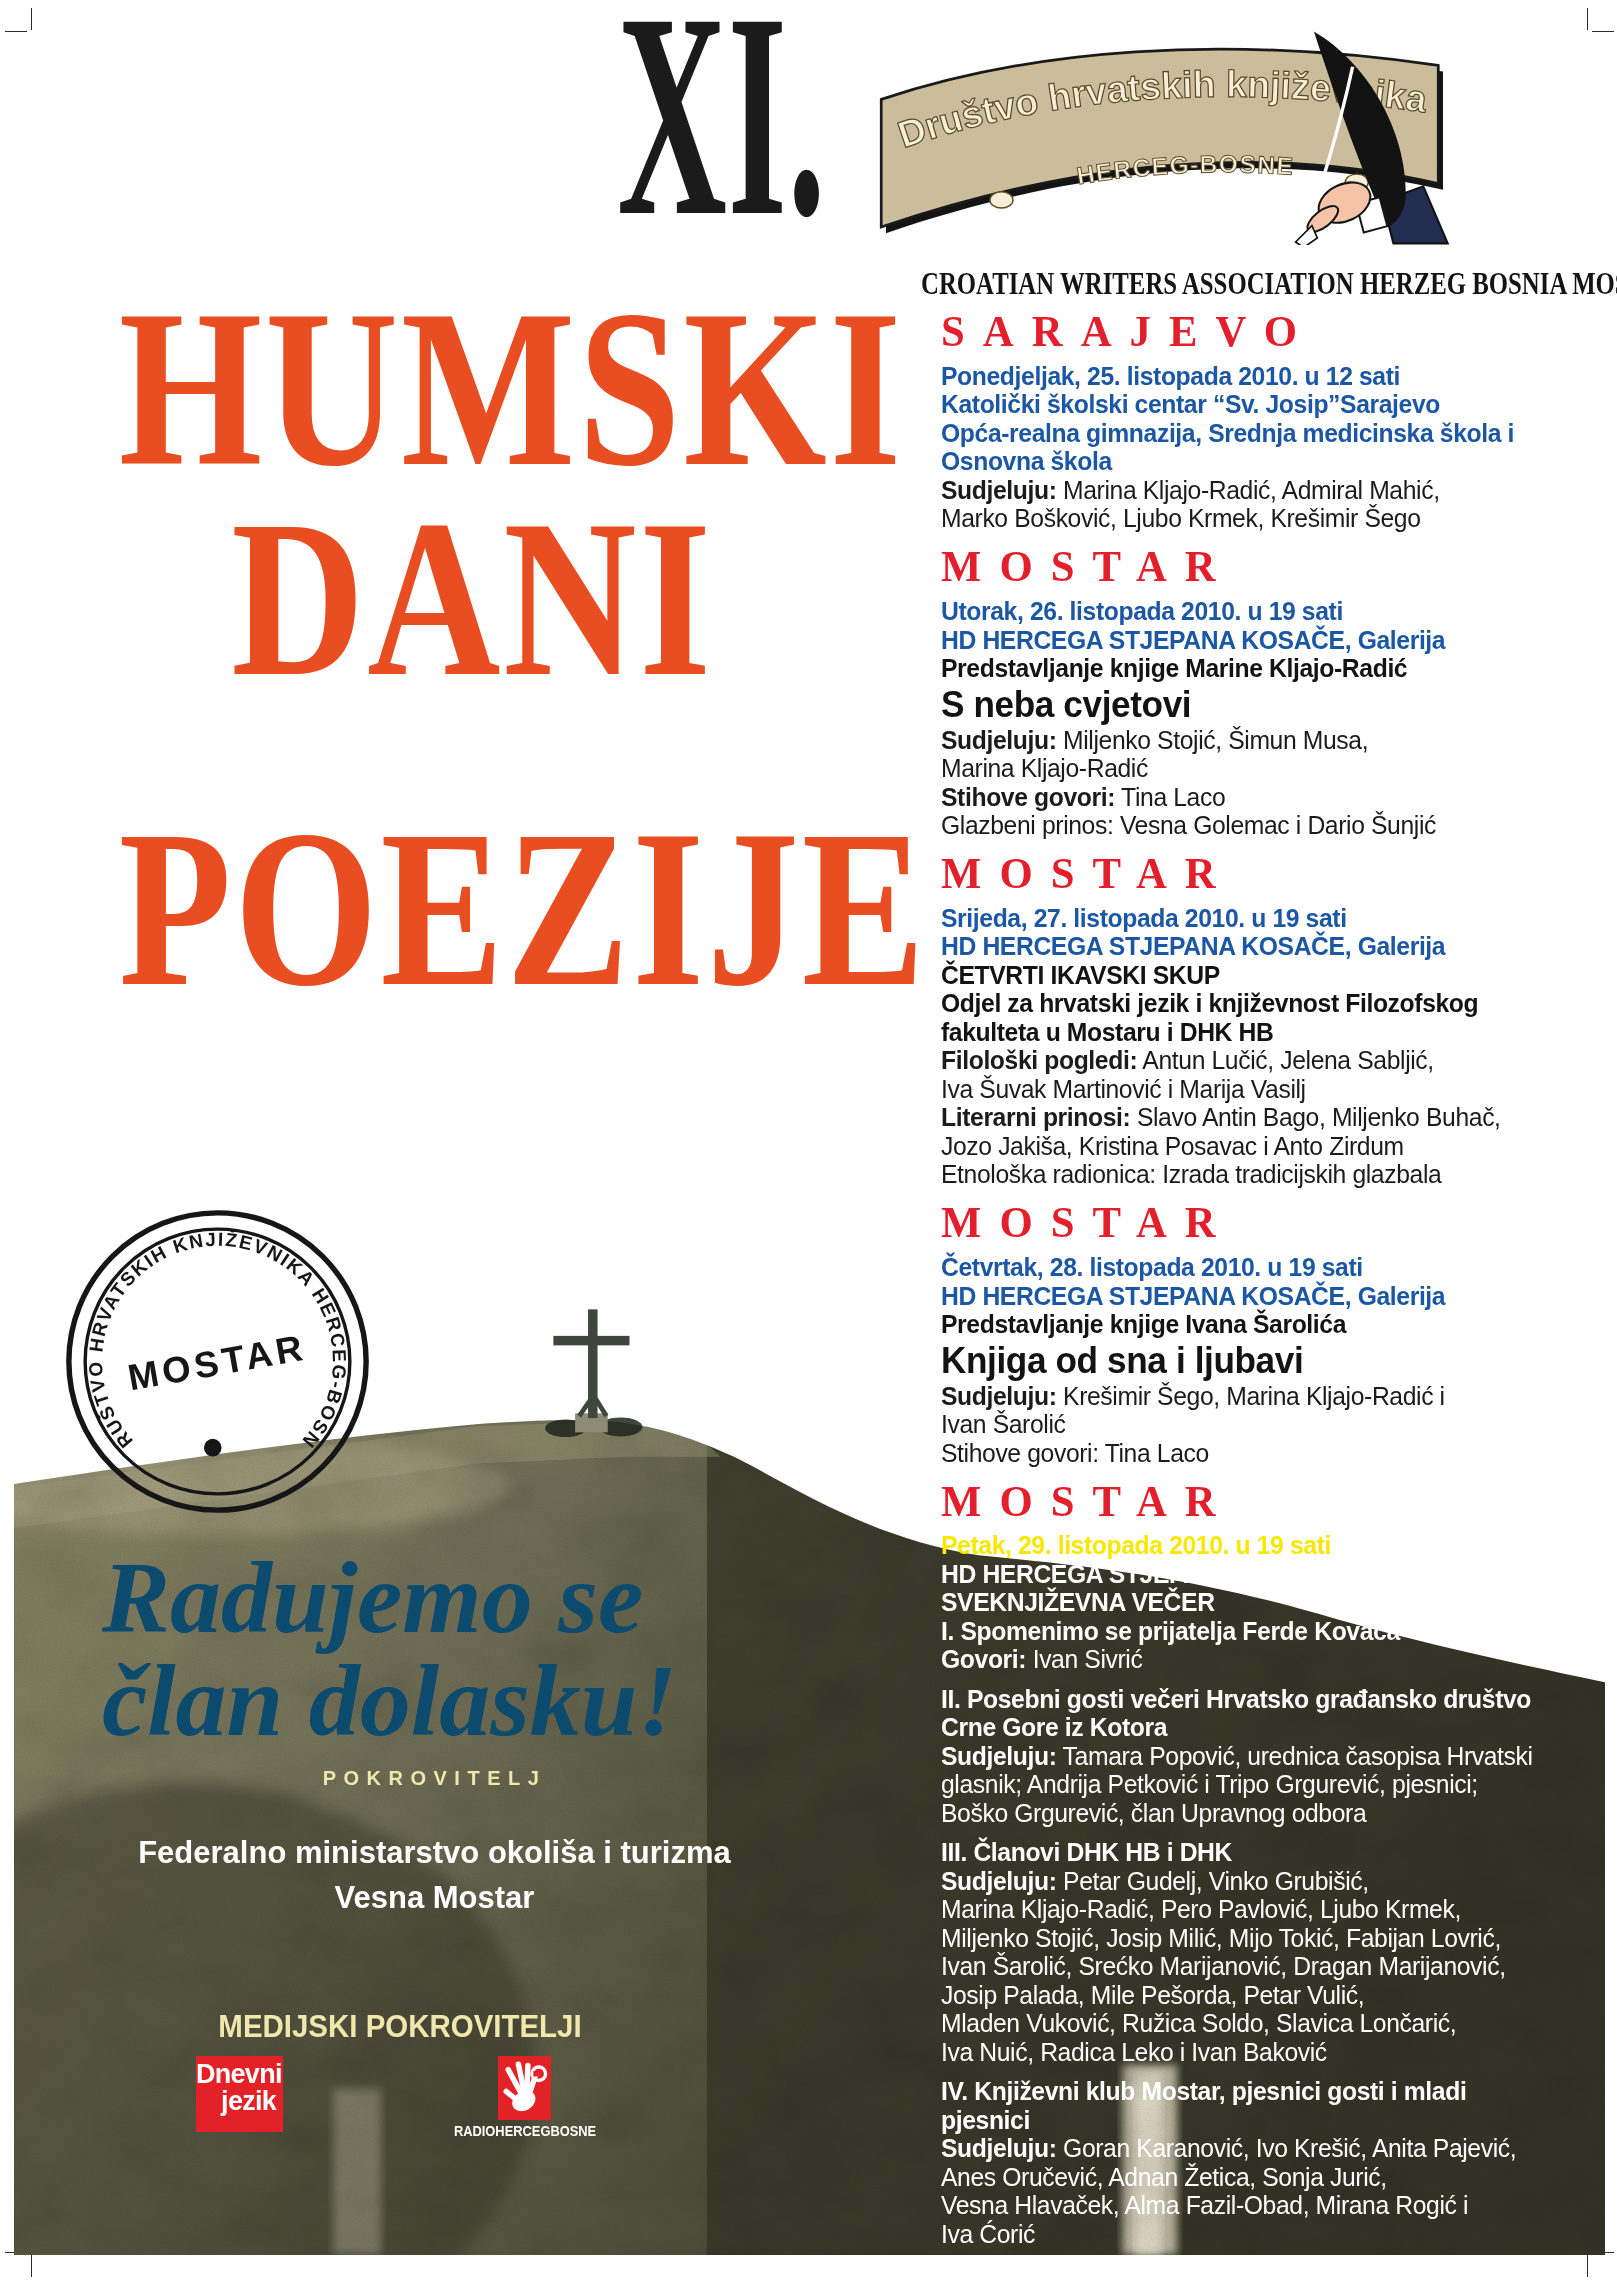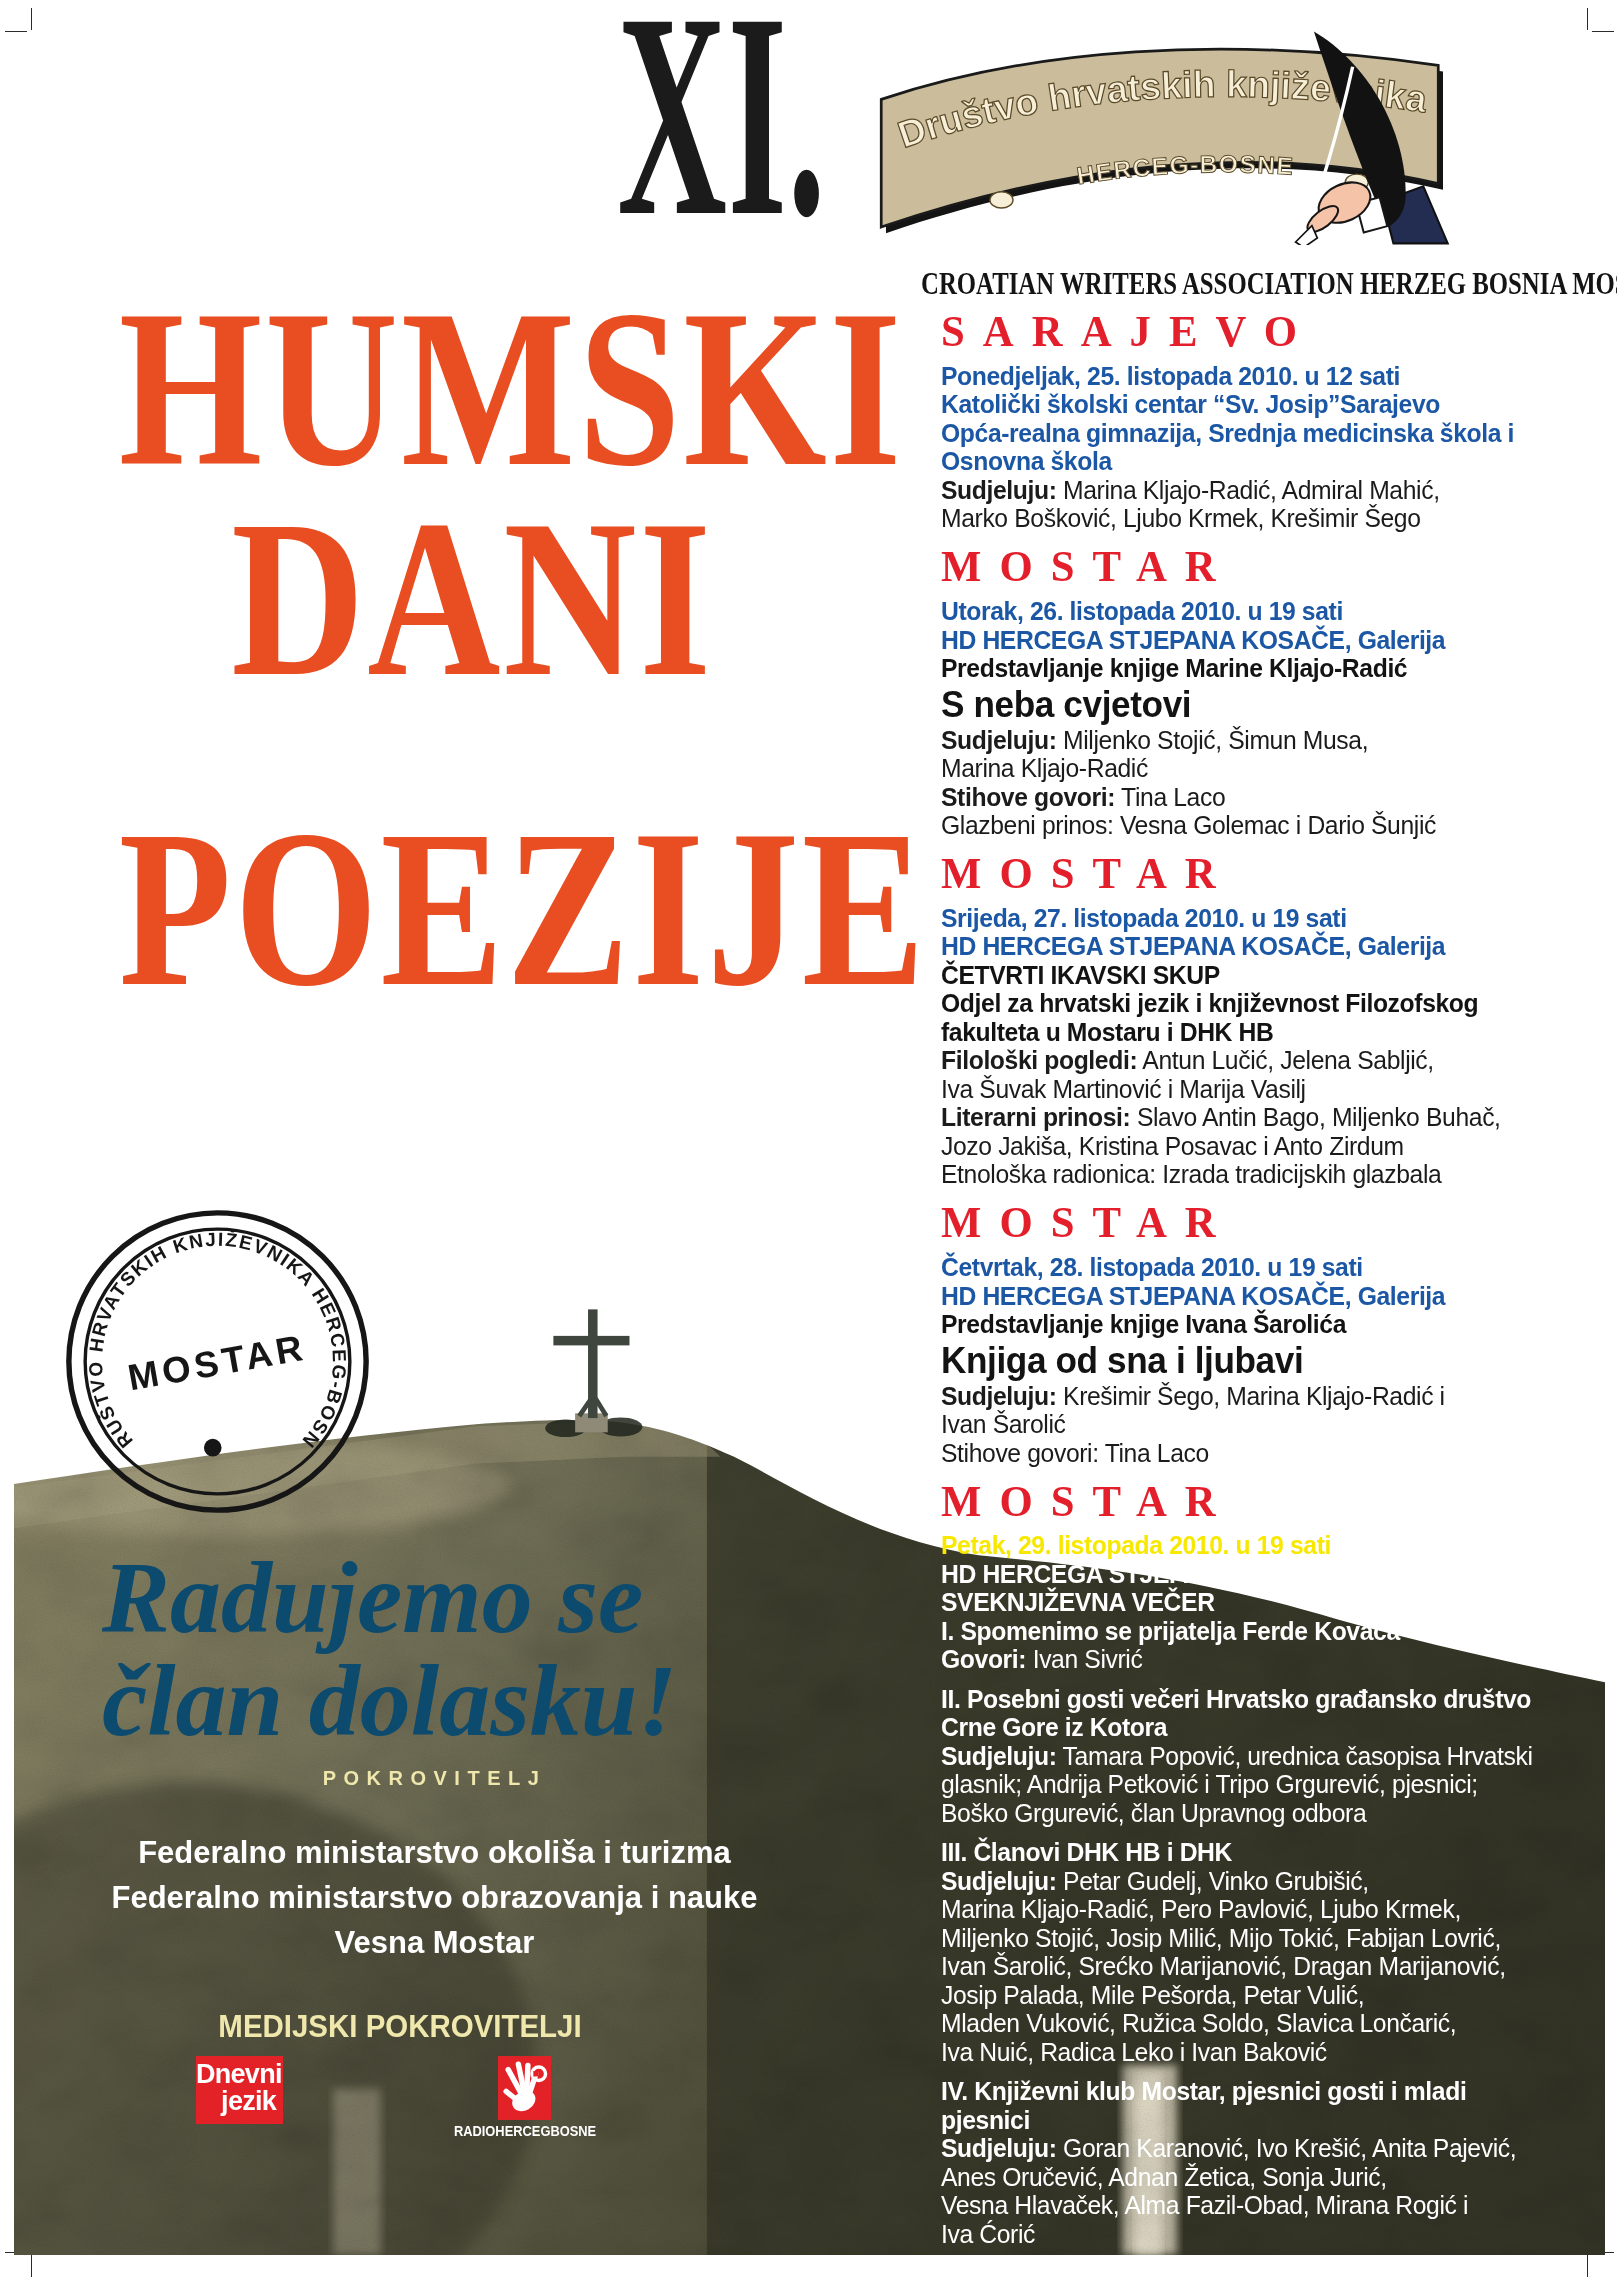--- a/index.html
+++ b/index.html
@@ -58,21 +58,21 @@
   
   #patron{position:absolute;left:68px;top:1767px;width:733px;text-align:center;color:#ffffff;}
   #patron .head{font-weight:bold;font-size:20px;letter-spacing:7.5px;color:#efe7ac;margin:0 0 42px 0;}
   #patron p{margin:4px;font-weight:bold;font-size:31px;line-height:41px;}
 
   
   #media{position:absolute;left:40px;top:2009px;width:720px;text-align:center;}
   #media .head{font-weight:bold;font-size:31px;letter-spacing:0;color:#efe7ac;margin:0 0 11px 0;
     transform:scaleX(.95);transform-origin:center top;}
   #logos{display:flex;justify-content:center;align-items:flex-start;gap:115px;}
-  #dnevni{width:87px;height:68px;background:#e32228;color:#fff;text-align:right;
+  #dnevni{width:87px;height:76px;background:#e32228;color:#fff;text-align:right;
     padding:5.4px 6.8px 0 0;box-sizing:border-box;font-weight:bold;font-size:27px;line-height:27px;
     letter-spacing:-0.7px;}
   #radio{display:flex;flex-direction:column;align-items:center;margin-left:48px;}
   #radio .rbtext{color:#ffffff;font-weight:bold;font-size:14.3px;letter-spacing:0;
     transform:scaleX(.9);white-space:nowrap;margin-top:2.7px;}
 </style>
 </head>
 <body>
 
 <div id="poster">
@@ -270,21 +270,20 @@
   </div>
 
   <div id="welcome">
     <span style="display:block">Radujemo se</span>
     <span style="display:block">član dolasku!</span>
   </div>
 
   <div id="patron">
     <div class="head">POKROVITELJ</div>
     <p>Federalno ministarstvo okoliša i turizma</p>
-    <p>Federalno ministarstvo obrazovanja i nauke</p>
     <p>Vesna Mostar</p>
   </div>
 
   <div id="media">
     <div class="head">MEDIJSKI POKROVITELJI</div>
     <div id="logos">
       <div id="dnevni">
         <div>Dnevni</div>
         <div>jezik</div>
       </div>

